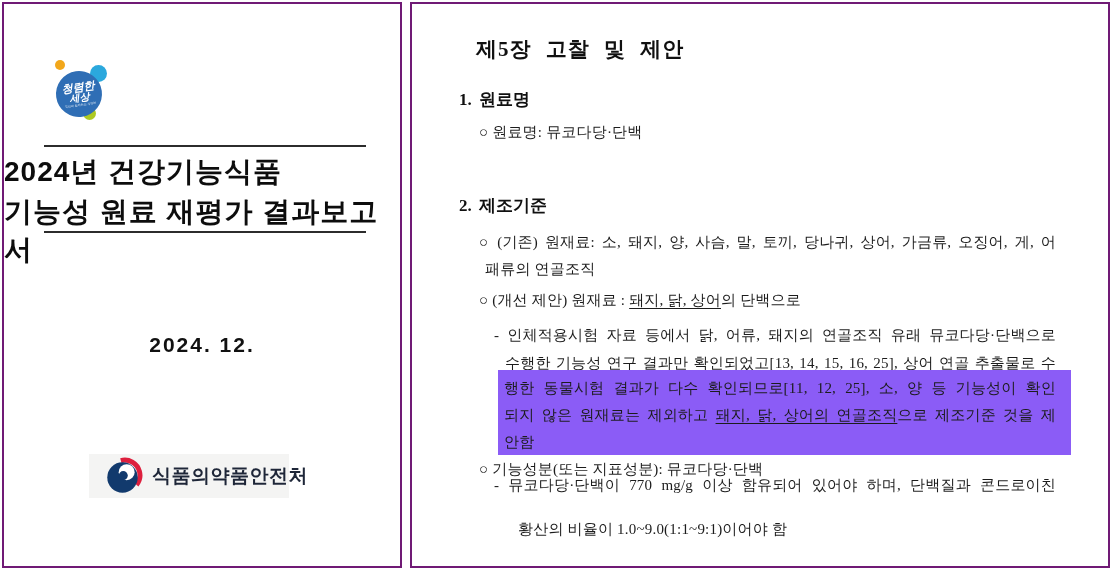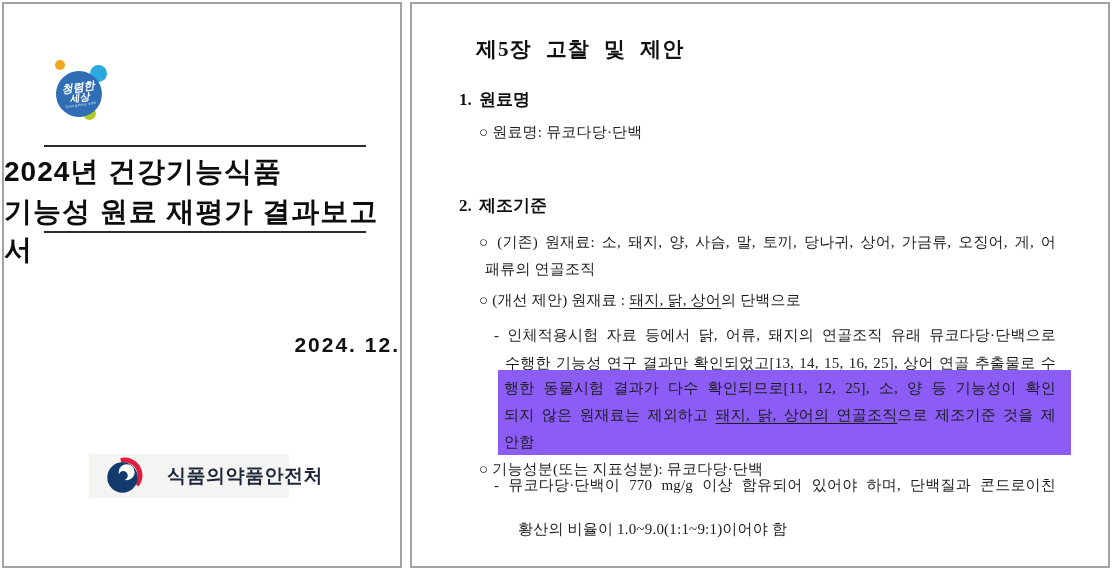--- a/index.html
+++ b/index.html
@@ -1,21 +1,21 @@
 <!DOCTYPE html>
 <html><head>
 <meta charset="utf-8">
 <style>
   * { margin:0; padding:0; box-sizing:border-box; }
   html,body { width:1112px; height:570px; background:#ffffff; overflow:hidden;
               font-family:"Liberation Serif", serif; }
   .stage { position:relative; width:1112px; height:570px; background:#fff; }
 
   .page { position:absolute; top:2px; bottom:2px; background:#fff;
-          border:2px solid #a3a3a3; }
+          border:2px solid #701a75; }
   .page-left  { left:2px;  width:400px; }
   .page-right { left:410px; width:700px; }
 
   
   .cover { font-family:"Liberation Sans", sans-serif; }
 
   .cw-logo { position:absolute; left:38px; top:50px; width:72px; height:72px; }
   .cw-dot { position:absolute; border-radius:50%; }
   .cw-dot-orange { left:13px; top:6px;  width:10px; height:10px; background:#f2a71b; }
   .cw-dot-sky    { left:48px; top:11px; width:17px; height:17px; background:#2ba8dd; }
@@ -28,25 +28,25 @@
   .cw-circle .l2 { font-size:10px; font-weight:bold; font-style:italic; line-height:10px; }
   .cw-circle .l3 { font-size:3px; line-height:4px; opacity:.85; }
 
   .title-rule { position:absolute; left:40px; width:322px; height:2px; background:#2c2c2c; }
   .rule-top { top:141px; }
   .rule-bottom { top:227px; }
   .cover-title { position:absolute; left:0; width:100%; 
                  font-size:28px; font-weight:bold; color:#0d0d0d; letter-spacing:1px; }
   .cover-title.t1 { top:149px; }
   .cover-title.t2 { top:189px; }
-  .cover-date { position:absolute; left:0; top:329px; width:100%; text-align:right;
+  .cover-date { position:absolute; left:0; top:329px; width:100%; text-align:center;
                 font-size:21px; font-weight:bold; color:#111; letter-spacing:2px; }
 
   .agency { position:absolute; left:85px; top:450px; width:200px; height:44px;
-            background:#f4f4f3; display:flex; align-items:center; gap:24px;
+            background:#f4f4f3; display:flex; align-items:center; gap:9px;
             padding-left:16px; }
   .agency-emblem { width:38px; height:38px; flex:0 0 auto; }
   .agency-name { font-size:19px; font-weight:600; color:#1e2638; letter-spacing:0.5px;
                  white-space:nowrap; }
 
   
   .report { color:#1c1c1c; }
   .report .line { position:absolute; font-size:15px; line-height:21px;
                   letter-spacing:0.2px; white-space:nowrap; }
   .report .just { white-space:normal; text-align:justify; text-align-last:justify;

